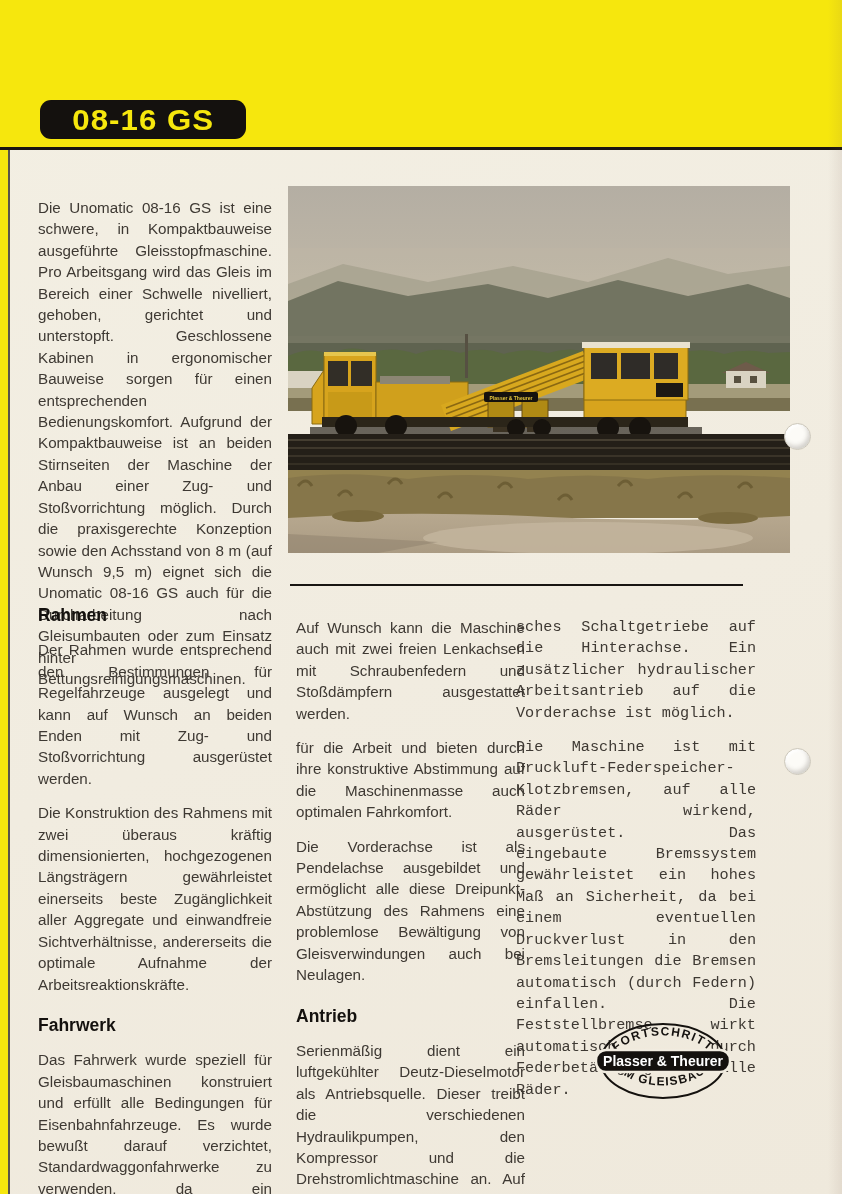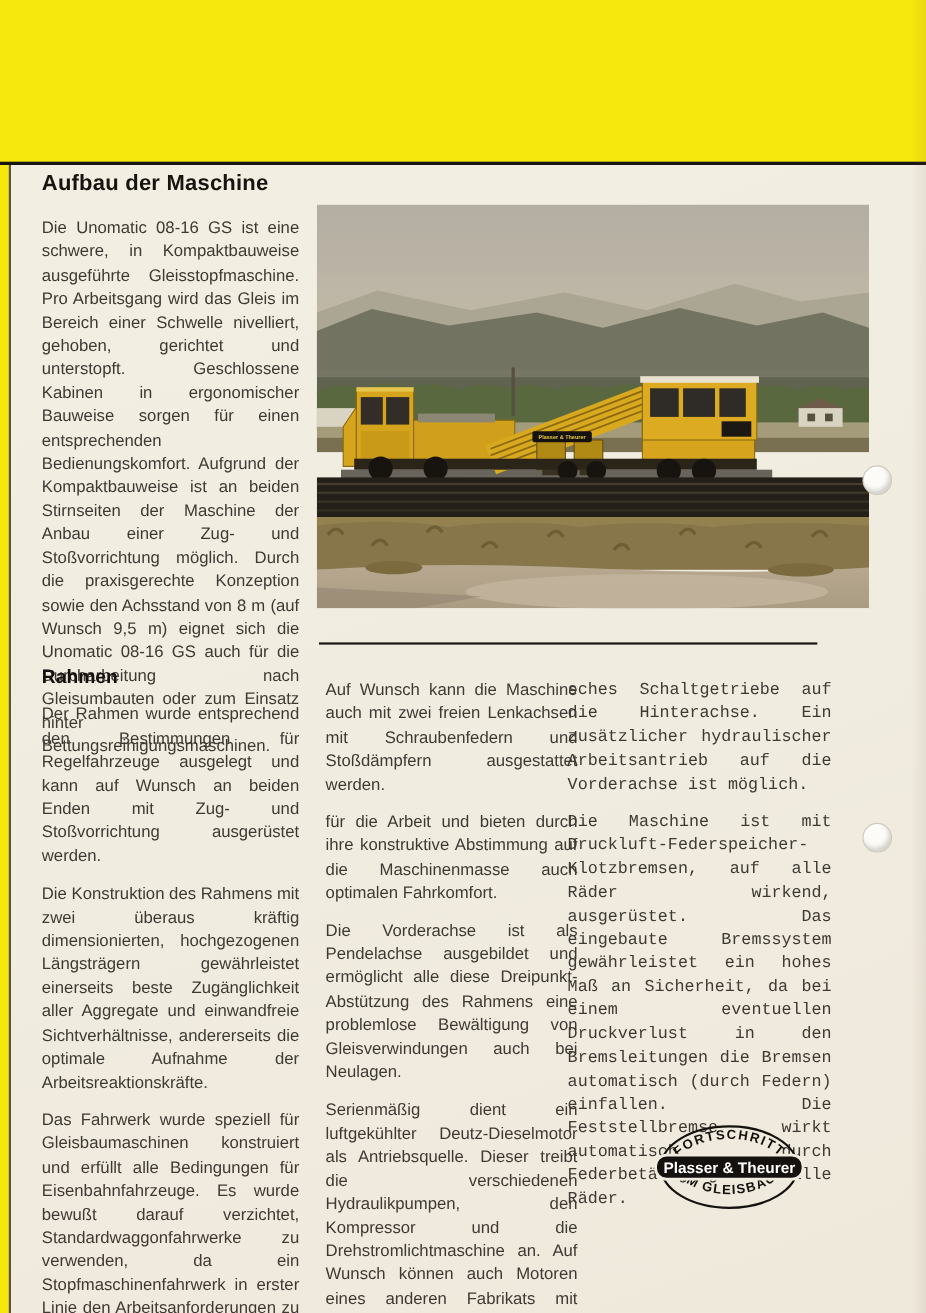--- a/index.html
+++ b/index.html
@@ -66,22 +66,24 @@
   }
 </style>
 </head>
 <body>
 
 <div class="page">
 
   <div class="top-band"></div>
   <div class="edge-stripe"></div>
 
-
-  <div class="page-title">Aufbau der Maschine</div>
+  <div class="model-badge">
+    <span>08-16 GS</span>
+  </div>
+
 
   <div class="col" id="intro-col">
     <p>Die Unomatic 08-16 GS ist eine schwere, in Kompaktbauweise ausgeführte Gleisstopfmaschine. Pro Arbeitsgang wird das Gleis im Bereich einer Schwelle nivelliert, gehoben, gerichtet und unterstopft. Geschlossene Kabinen in ergonomischer Bauweise sorgen für einen entsprechenden Bedienungskomfort. Aufgrund der Kompaktbauweise ist an beiden Stirnseiten der Maschine der Anbau einer Zug- und Stoßvorrichtung möglich. Durch die praxisgerechte Konzeption sowie den Achsstand von 8 m (auf Wunsch 9,5 m) eignet sich die Unomatic 08-16 GS auch für die Durcharbeitung nach Gleisumbauten oder zum Einsatz hinter Bettungsreinigungsmaschinen.</p>
   </div>
 
   <div class="photo-wrap">
     <svg width="502" height="367" viewBox="0 0 502 367">
       <defs>
         <linearGradient id="skyGrad" x1="0" y1="0" x2="0" y2="1">
           <stop offset="0" stop-color="#b4aea3"></stop>
@@ -174,27 +176,29 @@
       <ellipse cx="440" cy="332" rx="30" ry="6" fill="#7a6a3e"></ellipse>
     </svg>
   </div>
 
   <div class="divider"></div>
 
   <div class="col" id="col-left">
     <h3 class="first">Rahmen</h3>
     <p>Der Rahmen wurde entsprechend den Bestimmungen für Regelfahrzeuge ausgelegt und kann auf Wunsch an beiden Enden mit Zug- und Stoßvorrichtung ausgerüstet werden.</p>
     <p>Die Konstruktion des Rahmens mit zwei überaus kräftig dimensionierten, hochgezogenen Längsträgern gewährleistet einerseits beste Zugänglichkeit aller Aggregate und einwandfreie Sichtverhältnisse, andererseits die optimale Aufnahme der Arbeitsreaktionskräfte.</p>
+    <h3>Fahrwerk</h3>
     <p>Das Fahrwerk wurde speziell für Gleisbaumaschinen konstruiert und erfüllt alle Bedingungen für Eisenbahnfahrzeuge. Es wurde bewußt darauf verzichtet, Standardwaggonfahrwerke zu verwenden, da ein Stopfmaschinenfahrwerk in erster Linie den Arbeitsanforderungen zu entsprechen hat. Die beiden Achsen mit Gummi-Metall-Federn und Stoßdämpfern besitzen die notwendige Stabilität</p>
   </div>
 
   <div class="col" id="col-mid">
     <p>Auf Wunsch kann die Maschine auch mit zwei freien Lenkachsen mit Schraubenfedern und Stoßdämpfern ausgestattet werden.</p>
     <p>für die Arbeit und bieten durch ihre konstruktive Abstimmung auf die Maschinenmasse auch optimalen Fahrkomfort.</p>
     <p>Die Vorderachse ist als Pendelachse ausgebildet und ermöglicht alle diese Dreipunkt-Abstützung des Rahmens eine problemlose Bewältigung von Gleisverwindungen auch bei Neulagen.</p>
+    <h3>Antrieb</h3>
     <p>Serienmäßig dient ein luftgekühlter Deutz-Dieselmotor als Antriebsquelle. Dieser treibt die verschiedenen Hydraulikpumpen, den Kompressor und die Drehstromlichtmaschine an. Auf Wunsch können auch Motoren eines anderen Fabrikats mit gleicher Leistung eingebaut werden.</p>
 
   </div>
 
   <div class="col" id="col-right">
     <p>sches Schaltgetriebe auf die Hinterachse. Ein zusätzlicher hydraulischer Arbeitsantrieb auf die Vorderachse ist möglich.</p>
     <p>Die Maschine ist mit Druckluft-Federspeicher-Klotzbremsen, auf alle Räder wirkend, ausgerüstet. Das eingebaute Bremssystem gewährleistet ein hohes Maß an Sicherheit, da bei einem eventuellen Druckverlust in den Bremsleitungen die Bremsen automatisch (durch Federn) einfallen. Die Feststellbremse wirkt automatisch durch Federbetätigung auf alle Räder.</p>
   </div>
 
   <div class="logo-wrap">

